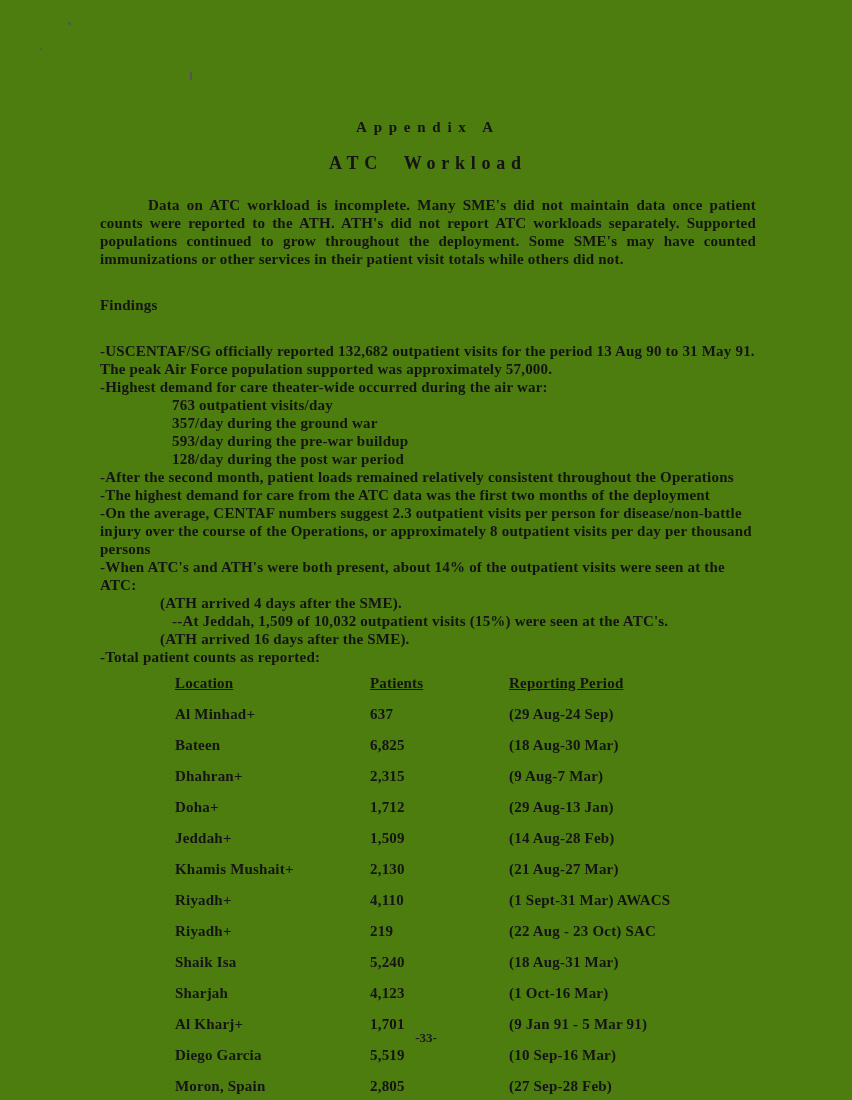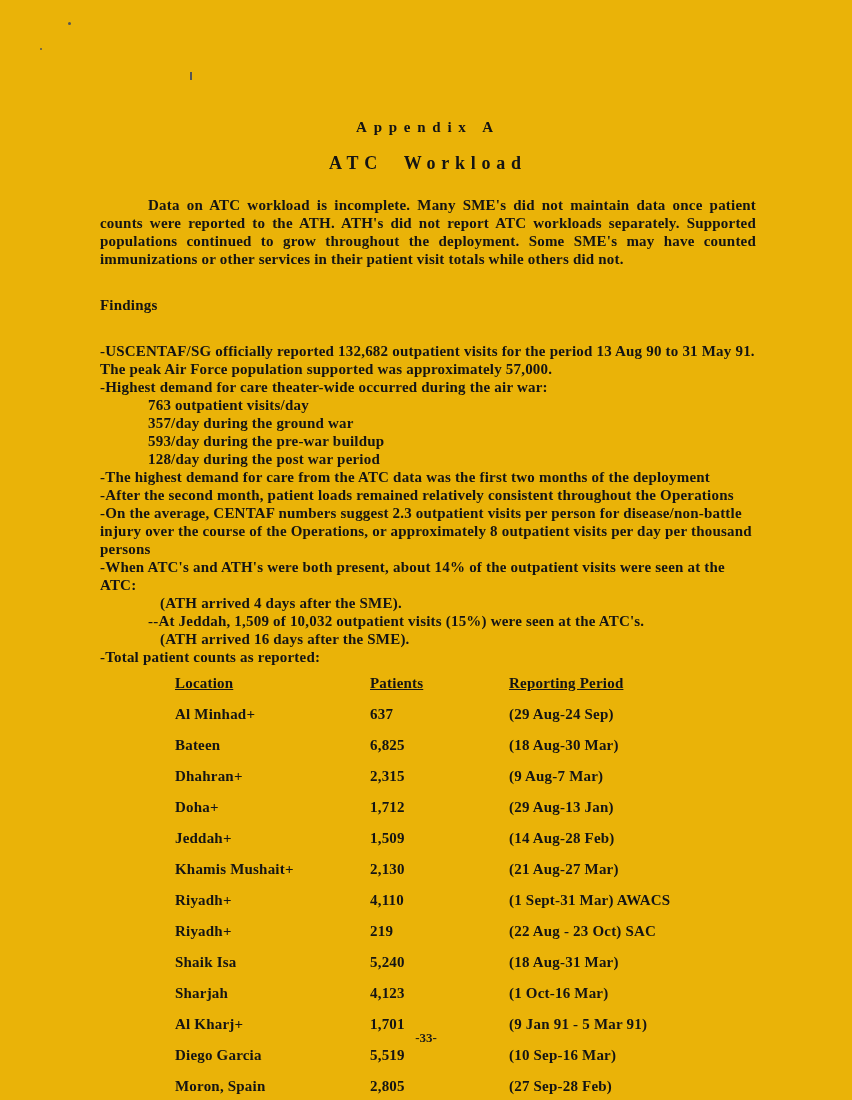--- a/index.html
+++ b/index.html
@@ -1,20 +1,20 @@
 <!DOCTYPE html>
 <html><head>
 <meta charset="utf-8">
 <style>
   html, body { margin: 0; padding: 0; background: #ffffff; }
   .page {
     position: relative;
     width: 852px;
     height: 1100px;
-    background: #eab308;
+    background: #4d7c0f;
     font-family: "Liberation Serif", "DejaVu Serif", serif;
     color: #141414;
     overflow: hidden;
   }
   .content {
     position: absolute;
     left: 100px;
     top: 118px;
     width: 656px;
     font-size: 15px;
@@ -42,21 +42,21 @@
     text-align: justify;
     margin-bottom: 28px;
   }
   .findings-heading {
     margin-bottom: 28px;
     font-weight: bold;
   }
   .findings { margin-bottom: 8px; }
   .finding { }
   .indent-0 { margin-left: 0; }
-  .indent-1 { margin-left: 48px; }
+  .indent-1 { margin-left: 72px; }
   .indent-2 { margin-left: 60px; }
   .patient-table {
     display: grid;
     grid-template-columns: 182px 126px 1fr;
     margin-left: 75px;
     margin-top: 0px;
     row-gap: 0px;
     gap: 13px;
   }
   .patient-table .th {
@@ -100,22 +100,22 @@
 
     <div class="findings-heading">Findings</div>
 
     <div class="findings">
         <div class="finding indent-0">-USCENTAF/SG officially reported 132,682 outpatient visits for the period 13 Aug 90 to 31 May 91. The peak Air Force population supported was approximately 57,000.</div>
         <div class="finding indent-0">-Highest demand for care theater-wide occurred during the air war:</div>
         <div class="finding indent-1">763 outpatient visits/day</div>
         <div class="finding indent-1">357/day during the ground war</div>
         <div class="finding indent-1">593/day during the pre-war buildup</div>
         <div class="finding indent-1">128/day during the post war period</div>
+        <div class="finding indent-0">-After the second month, patient loads remained relatively consistent throughout the Operations</div>
         <div class="finding indent-0">-The highest demand for care from the ATC data was the first two months of the deployment</div>
-        <div class="finding indent-0">-After the second month, patient loads remained relatively consistent throughout the Operations</div>
         <div class="finding indent-0">-On the average, CENTAF numbers suggest 2.3 outpatient visits per person for disease/non-battle injury over the course of the Operations, or approximately 8 outpatient visits per day per thousand persons</div>
         <div class="finding indent-0">-When ATC's and ATH's were both present, about 14% of the outpatient visits were seen at the ATC:</div>
         <div class="finding indent-2">(ATH arrived 4 days after the SME).</div>
         <div class="finding indent-1">--At Jeddah, 1,509 of 10,032 outpatient visits (15%) were seen at the ATC's.</div>
         <div class="finding indent-2">(ATH arrived 16 days after the SME).</div>
         <div class="finding indent-0">-Total patient counts as reported:</div>
       </div>
 
     <div class="patient-table">
         <div class="th">Location</div>

